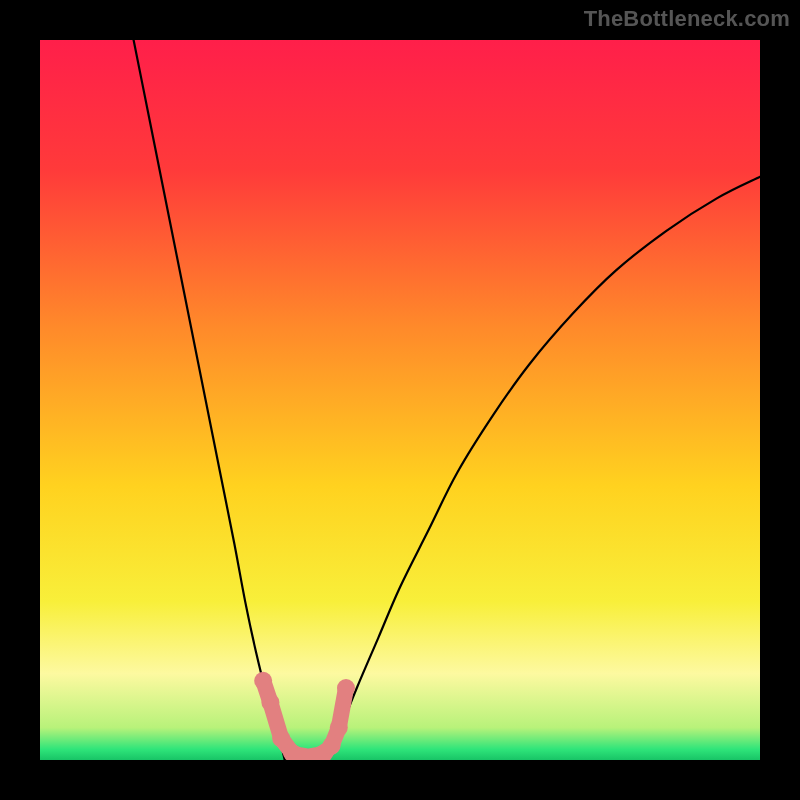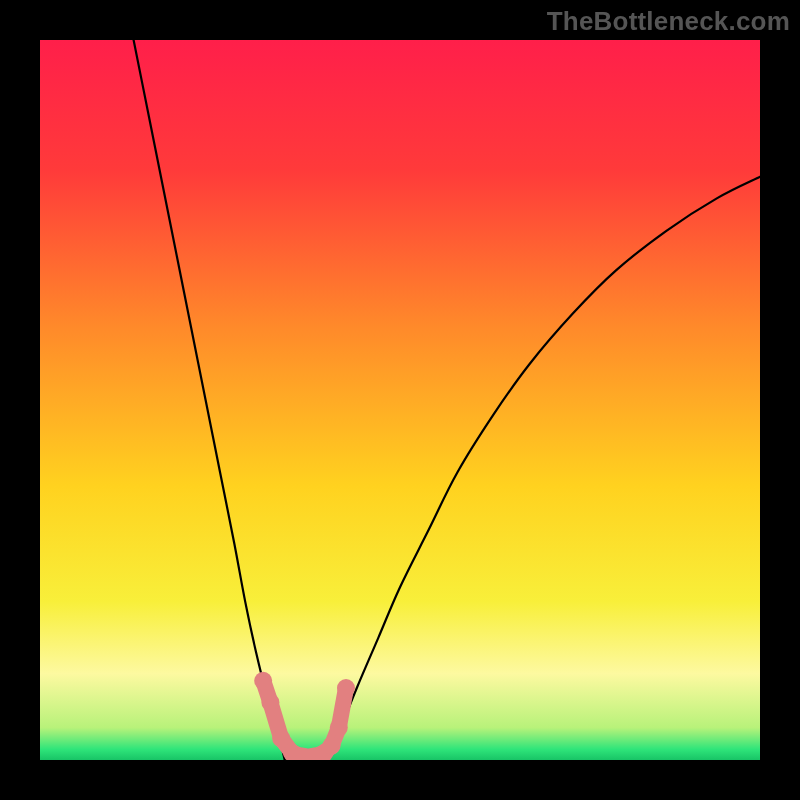--- a/index.html
+++ b/index.html
@@ -24,21 +24,21 @@
     top: 40px;
     width: 720px;
     height: 720px;
     overflow: hidden;
   }
   .attribution {
     position: absolute;
     top: 6px;
     right: 10px;
     font-family: Arial, Helvetica, sans-serif;
-    font-size: 26px;
+    font-size: 22px;
     font-weight: 600;
     color: #555;
     letter-spacing: 0.2px;
   }
   svg { display: block; }
 </style>
 </head>
 <body>
 
 <div class="frame">

